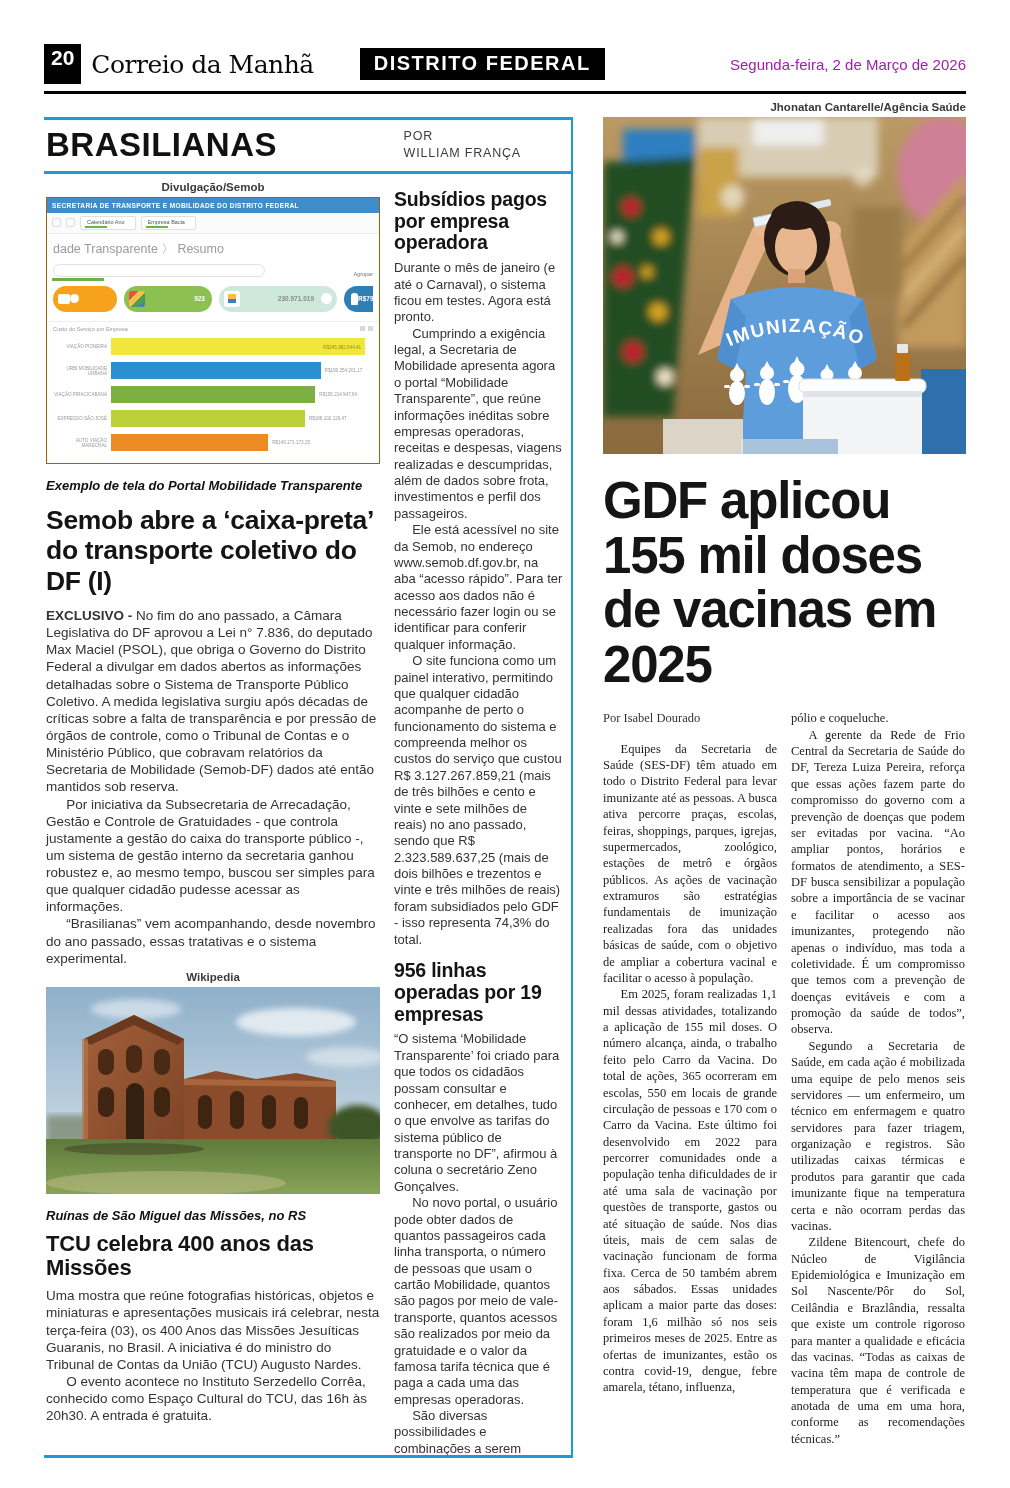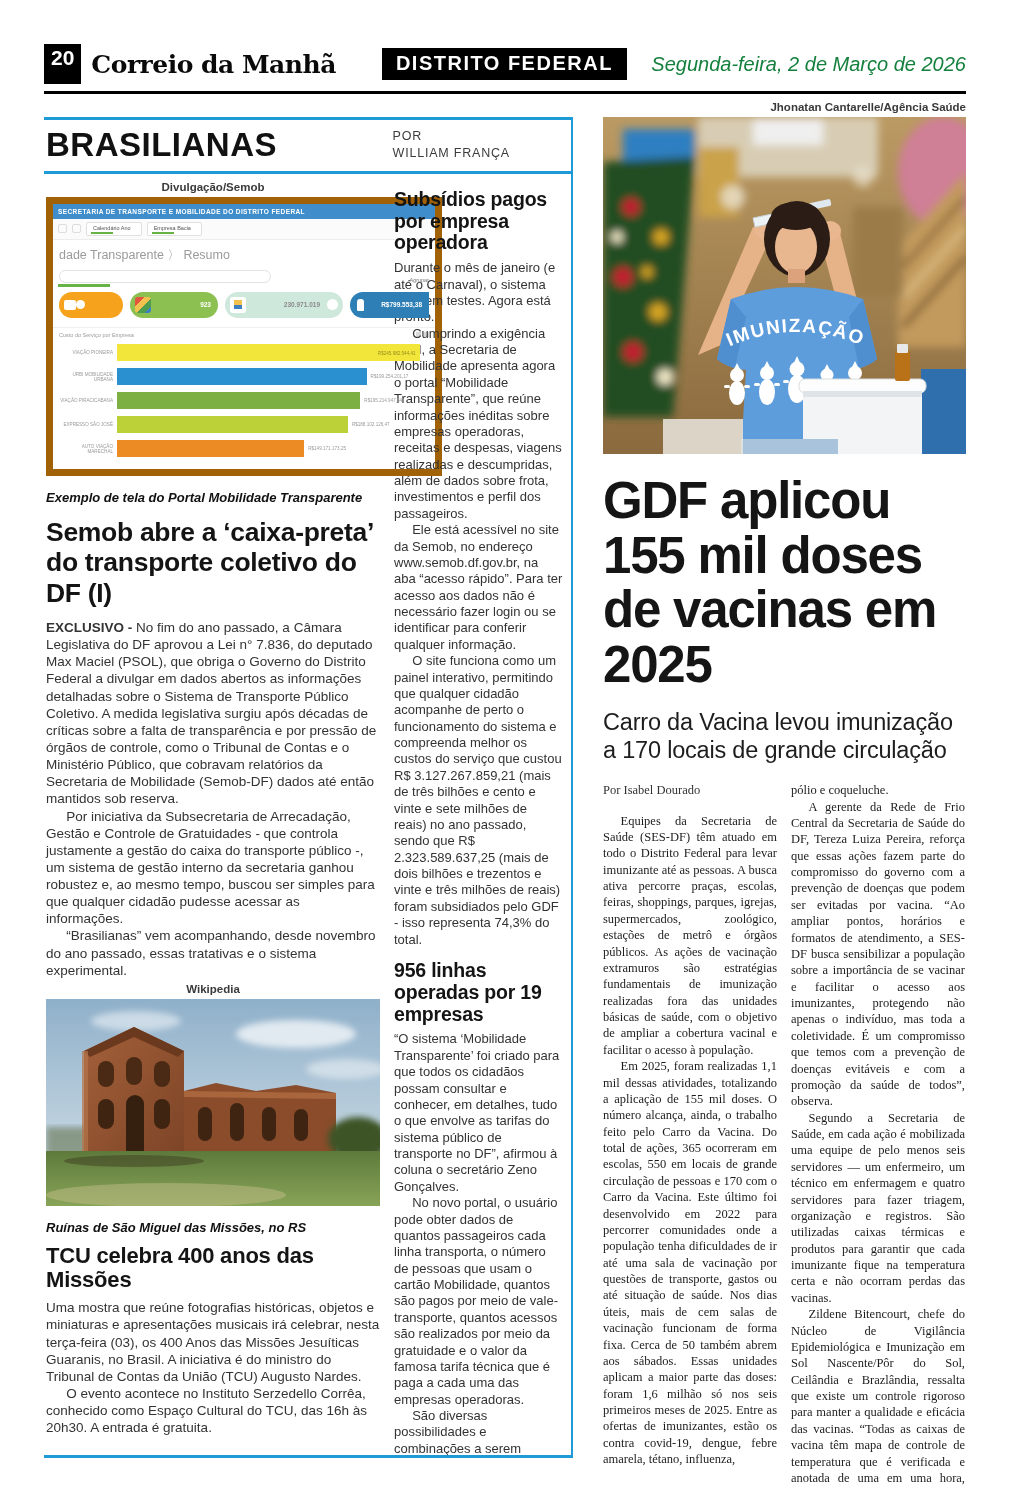--- a/index.html
+++ b/index.html
@@ -2,49 +2,49 @@
 <html lang="pt"><head>
 <meta charset="utf-8">
 <style>
   html,body{margin:0;padding:0;background:#e8e8e8;}
   .page{width:1010px;height:1488px;background:#fff;position:relative;margin:0 auto;
         font-family:"Liberation Sans","DejaVu Sans",sans-serif;color:#222;overflow:hidden;
         box-sizing:border-box;padding:44px 44px 0 44px;}
   
   .hdr{display:flex;align-items:center;border-bottom:3px solid #000;padding-bottom:7px;}
   .pageno{background:#000;color:#fff;font-weight:bold;font-size:21px;padding:3px 7px 16px;line-height:1;}
-  .masthead{font-family:"DejaVu Serif","Liberation Serif",serif;font-weight:bold;font-size:25px;
+  .masthead{font-family:"DejaVu Serif","Liberation Serif",serif;font-weight:normal;font-size:25px;
             letter-spacing:-0.5px;margin-left:10px;color:#0a0a0a;}
   .section-banner{background:#000;color:#fff;font-weight:bold;font-size:20px;letter-spacing:1.5px;
             padding:4px 14px 5px;margin-left:46px;}
-  .dateline{margin-left:auto;font-size:20px;color:#15803d;font-style:italic;}
+  .dateline{margin-left:auto;font-size:15px;color:#a21caf;}
   .photo-credit{font-size:11.5px;font-weight:bold;color:#3a3a3a;text-align:right;margin-top:7px;}
   
   .main{display:flex;gap:30px;margin-top:4px;}
   .b-box{width:529px;flex:none;height:1341px;box-sizing:border-box;position:relative;
          border-top:3px solid #1e9ad6;border-bottom:3px solid #1e9ad6;border-right:2px solid #1e9ad6;
          overflow:hidden;}
-  .b-head{display:flex;align-items:flex-start;border-bottom:3px solid #1e9ad6;padding:8px 11px 9px 2px;}
+  .b-head{display:flex;align-items:flex-start;border-bottom:3px solid #1e9ad6;padding:8px 0 9px 2px;}
   .b-title{font-size:33px;font-weight:800;letter-spacing:0.5px;color:#111;line-height:1;}
   .b-byline{margin-left:auto;margin-right:50px;font-size:12.5px;letter-spacing:0.8px;color:#3c3c3c;line-height:1.35;}
   .b-cols{display:flex;gap:14px;padding:5px 8px 0 2px;}
   .b-col-left{width:334px;flex:none;}
   .b-col-mid{flex:1;overflow:hidden;}
   .credit-sm{font-size:11.5px;font-weight:bold;color:#3a3a3a;text-align:center;margin:2px 0 4px;}
   .caption{font-size:13px;font-weight:bold;font-style:italic;color:#111;margin:14px 0 9px;}
   .hl1{font-size:26.5px;font-weight:800;line-height:1.16;color:#141414;margin:12px 0 10px;letter-spacing:-0.3px;}
   .hl2{font-size:22px;font-weight:800;line-height:1.1;color:#141414;margin:4px 0 7px;letter-spacing:-0.2px;}
   .body-sans p{margin:0;font-size:13.5px;line-height:1.27;color:#333;text-indent:1.5em;}
   .body-sans p.ni{text-indent:0;}
   .midhead{font-size:19.5px;font-weight:800;line-height:1.12;color:#141414;margin:12px 0 6px;letter-spacing:-0.2px;}
   .midhead.first{margin-top:10px;}
   .body-mid p{margin:0;font-size:13px;line-height:1.26;color:#333;text-indent:1.4em;}
   .body-mid p.ni{text-indent:0;}
   
-  .dash{border:7px solid #a16207;background:#fff;width:396px;box-sizing:border-box;}
+  .dash{border:1px solid #a16207;background:#fff;width:334px;box-sizing:border-box;}
   .dash-titlebar{background:#3f8ecb;color:#fff;font-size:6.5px;letter-spacing:0.4px;
                  padding:4px 5px;white-space:nowrap;overflow:hidden;font-weight:bold;}
   .dash-tabs{display:flex;align-items:center;gap:5px;background:#fbfbfb;border-bottom:1px solid #ededed;
              padding:3px 5px;}
   .dash-nav{width:7px;height:7px;border:1px solid #ddd;border-radius:2px;}
   .chip{position:relative;border:1px solid #e0e0e0;background:#fff;font-size:5.5px;color:#555;
         padding:2px 10px 4px 6px;border-radius:2px;white-space:nowrap;}
   .chip::after{content:"";position:absolute;left:4px;bottom:1px;width:22px;height:2px;background:#67b346;}
   .dash-crumb{font-size:12.5px;color:#9b9b9b;font-weight:300;padding:7px 6px 2px;}
   .dash-filter{display:flex;align-items:flex-end;justify-content:space-between;padding:4px 6px 7px;}
@@ -388,21 +388,20 @@
           <rect x="200" y="274" width="119" height="63" fill="#f2f4f5"></rect>
           <rect x="200" y="274" width="119" height="6" fill="#dde3e6"></rect>
           <rect x="292" y="234" width="15" height="30" rx="2" fill="#b97218"></rect>
           <rect x="294" y="227" width="11" height="9" rx="1" fill="#e8e8e8"></rect>
           <rect x="138" y="322" width="97" height="15" fill="#a9c3dd"></rect>
           <rect x="60" y="302" width="80" height="35" fill="#e9e6df" opacity="0.85"></rect>
         </g>
       </svg>
 
       <h1 class="hl-main">GDF aplicou 155 mil doses de vacinas em 2025</h1>
-      <div class="subhead">Carro da Vacina levou imunização a 170 locais de grande circulação</div>
 
       <div class="serif-cols">
         <div class="serif-col">
           <div class="byline">Por Isabel Dourado</div>
           <p>Equipes da Secretaria de Saúde (SES-DF) têm atuado em todo o Distrito Federal para levar imunizante até as pessoas. A busca ativa percorre praças, escolas, feiras, shoppings, parques, igrejas, supermercados, zoológico, estações de metrô e órgãos públicos. As ações de vacinação extramuros são estratégias fundamentais de imunização realizadas fora das unidades básicas de saúde, com o objetivo de ampliar a cobertura vacinal e facilitar o acesso à população.</p>
           <p>Em 2025, foram realizadas 1,1 mil dessas atividades, totalizando a aplicação de 155 mil doses. O número alcança, ainda, o trabalho feito pelo Carro da Vacina. Do total de ações, 365 ocorreram em escolas, 550 em locais de grande circulação de pessoas e 170 com o Carro da Vacina. Este último foi desenvolvido em 2022 para percorrer comunidades onde a população tenha dificuldades de ir até uma sala de vacinação por questões de transporte, gastos ou até situação de saúde. Nos dias úteis, mais de cem salas de vacinação funcionam de forma fixa. Cerca de 50 também abrem aos sábados. Essas unidades aplicam a maior parte das doses: foram 1,6 milhão só nos seis primeiros meses de 2025. Entre as ofertas de imunizantes, estão os contra covid-19, dengue, febre amarela, tétano, influenza,</p>
         </div>
         <div class="serif-col">
           <p class="ni">pólio e coqueluche.</p>
           <p>A gerente da Rede de Frio Central da Secretaria de Saúde do DF, Tereza Luiza Pereira, reforça que essas ações fazem parte do compromisso do governo com a prevenção de doenças que podem ser evitadas por vacina. “Ao ampliar pontos, horários e formatos de atendimento, a SES-DF busca sensibilizar a população sobre a importância de se vacinar e facilitar o acesso aos imunizantes, protegendo não apenas o indivíduo, mas toda a coletividade. É um compromisso que temos com a prevenção de doenças evitáveis e com a promoção da saúde de todos”, observa.</p>

